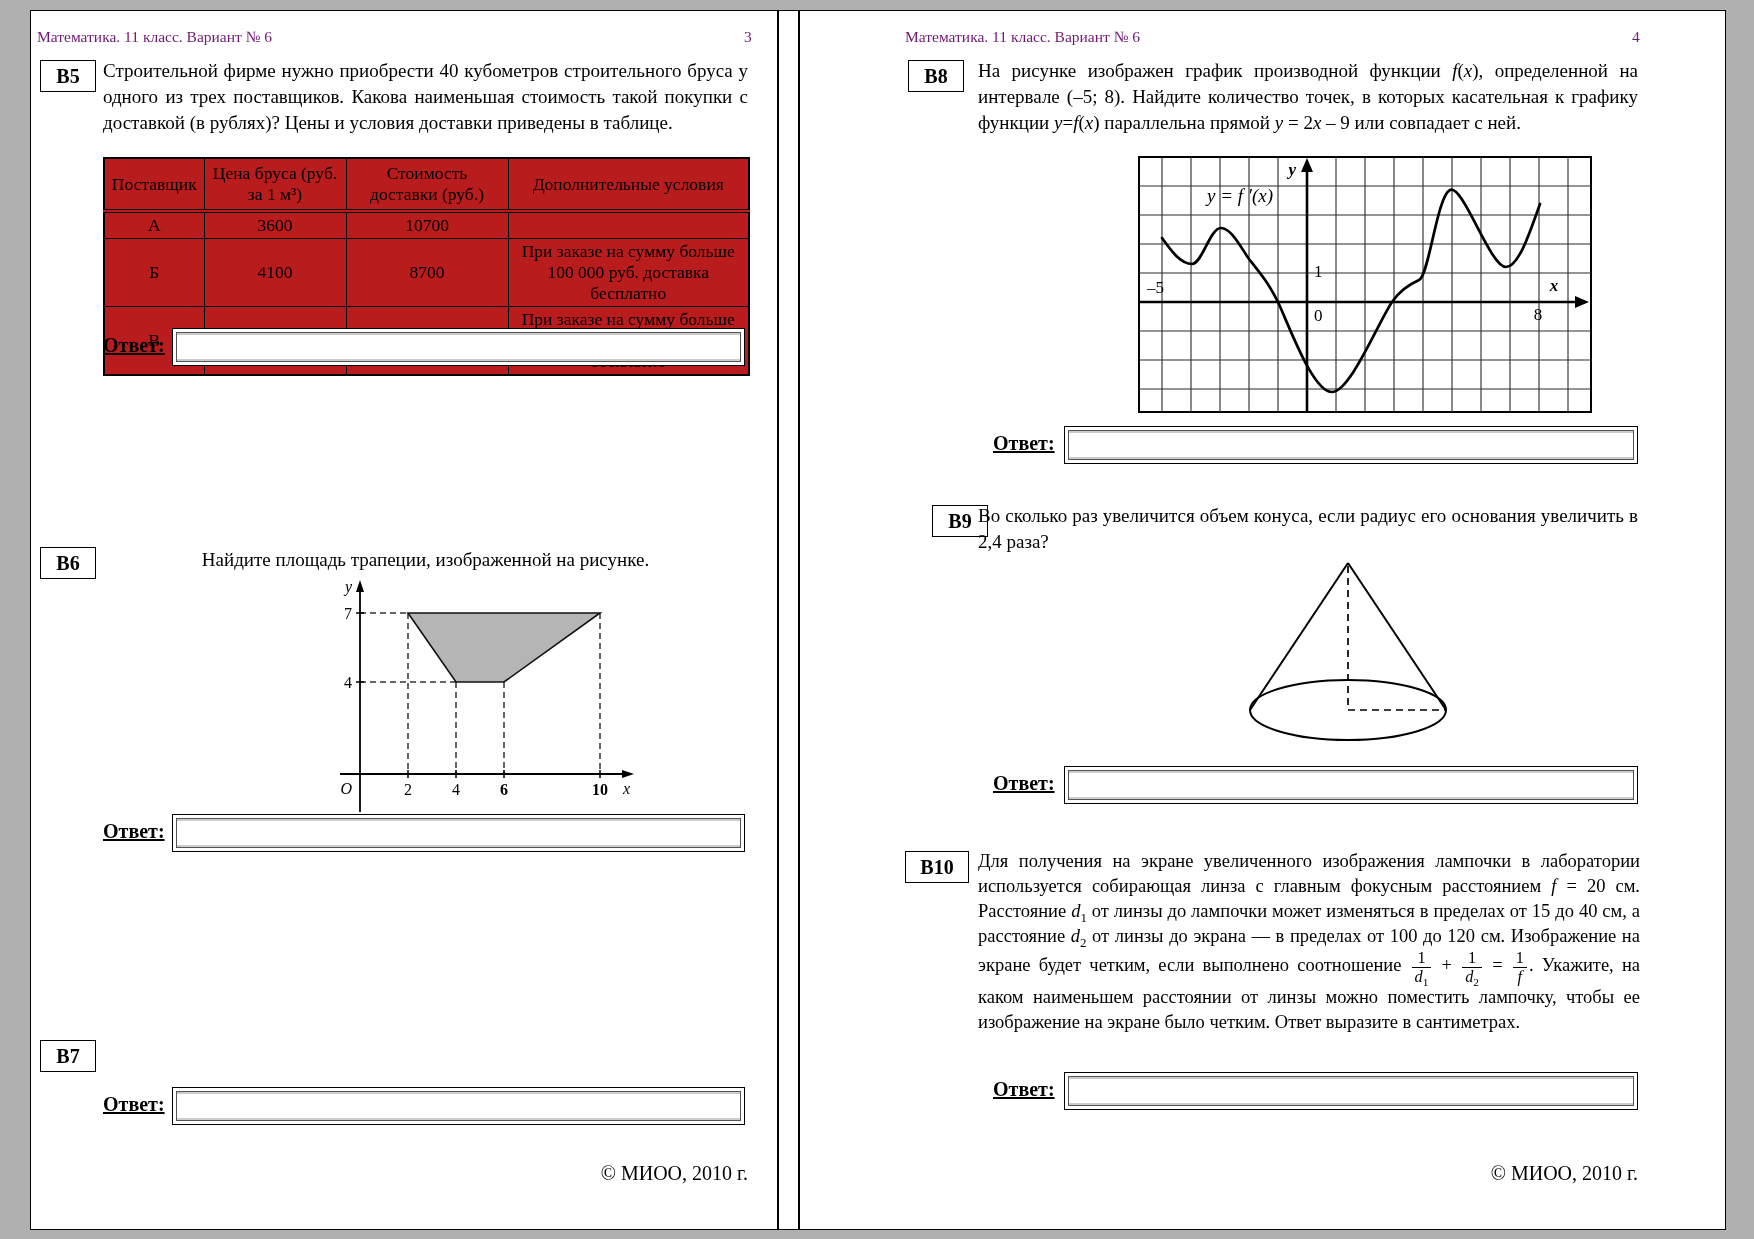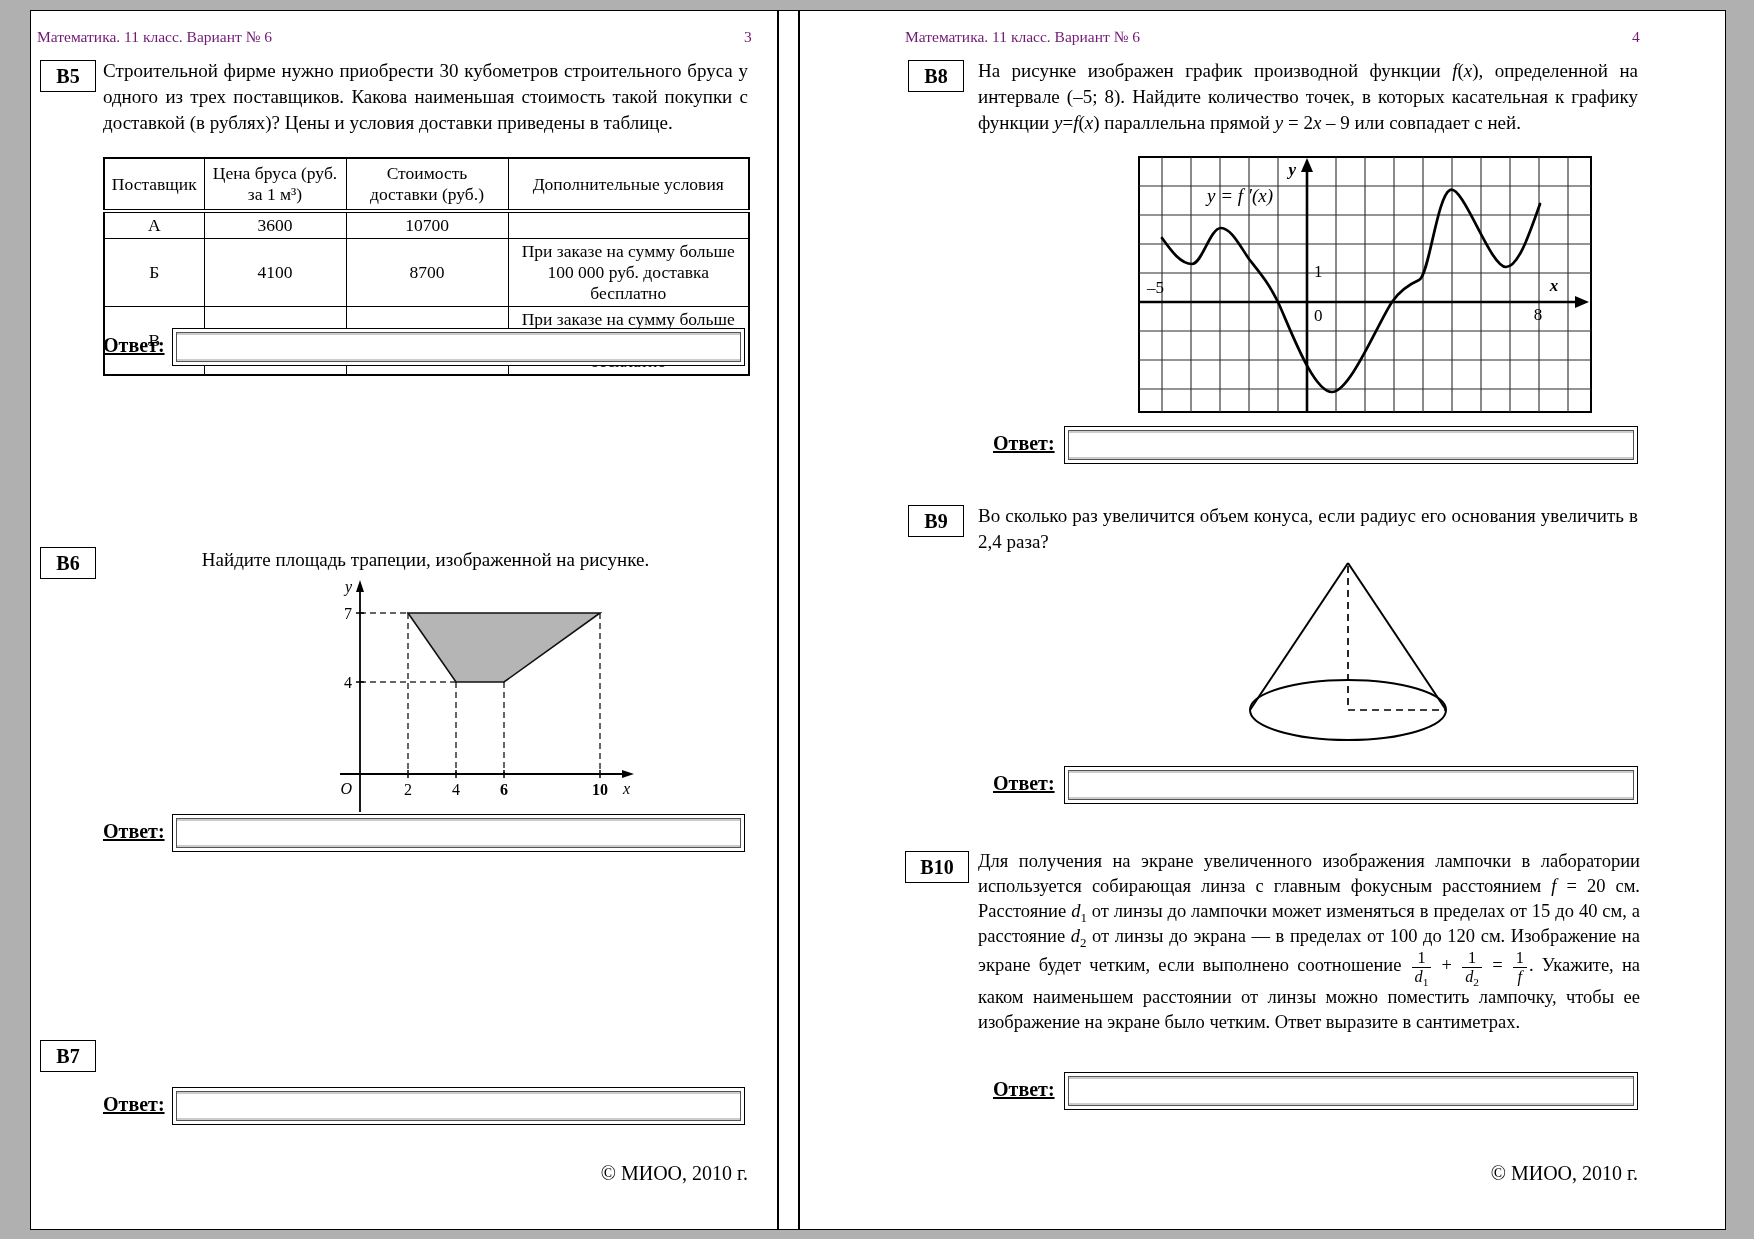--- a/index.html
+++ b/index.html
@@ -6,21 +6,21 @@
   body{background:#b0b0b0;font-family:"Liberation Serif","DejaVu Serif",serif;color:#000;}
   #canvas{position:relative;width:1754px;height:1239px;background:#b0b0b0;overflow:hidden;}
   #sheet{position:absolute;left:30px;top:10px;width:1696px;height:1220px;background:#fff;border:1.5px solid #000;box-sizing:border-box;}
   .vline{position:absolute;top:10px;height:1220px;width:1.5px;background:#000;}
   .hdr{position:absolute;font-size:15.5px;color:#701a75;}
   .plabel{position:absolute;height:30px;line-height:30px;border:1.7px solid #000;text-align:center;font-weight:bold;font-size:20px;background:#fff;box-sizing:content-box;}
   .ptext{position:absolute;text-align:justify;font-size:19px;line-height:26px;}
   .anslabel{position:absolute;font-weight:bold;font-size:20px;text-decoration:underline;}
   .ansbox{position:absolute;border:1.5px solid #000;background:#fff;padding:3px;box-sizing:border-box;}
   .ansbox .inner{border:1px solid #555;height:100%;box-sizing:border-box;background:#fff;box-shadow:inset 0 2px 0 #ccc, inset 0 -2px 0 #ccc;}
-  .btable{position:absolute;border-collapse:collapse;table-layout:fixed;font-size:17.5px;background:#ffffff;}
+  .btable{position:absolute;border-collapse:collapse;table-layout:fixed;font-size:17.5px;background:#b91c1c;}
   .btable th,.btable td{border:1.3px solid #000;text-align:center;vertical-align:middle;padding:2px 5px;line-height:21px;font-weight:normal;}
   .btable thead th{height:46px;border-bottom:4px double #000;}
   .btable{border:2px solid #000;}
   .footer{position:absolute;text-align:right;font-size:20px;}
   .fig{position:absolute;}
   .it{font-style:italic;}
   .ovl{text-decoration:overline;}
   .sup{vertical-align:super;font-size:0.72em;line-height:0;}
   .sub{vertical-align:sub;font-size:0.7em;line-height:0;}
   .frac{display:inline-block;text-align:center;vertical-align:middle;line-height:1.08;margin:0 2px;font-size:0.88em;}
@@ -33,21 +33,21 @@
 
 <div id="canvas">
   <div id="sheet"></div>
   <div class="vline" style="left:777px"></div>
   <div class="vline" style="left:798px"></div>
 
   <div class="hdr" style="left:37px;top:28px">Математика. 11 класс. Вариант № 6</div>
   <div class="hdr" style="left:744px;top:28px">3</div>
 
   <div class="plabel" style="left:40px;top:60px;width:54px">В5</div>
-  <div class="ptext" style="left:103px;top:58px;width:645px">Строительной фирме нужно приобрести 30 кубометров строительного бруса у одного из трех поставщиков. Какова наименьшая стоимость такой покупки с доставкой (в рублях)? Цены и условия доставки приведены в таблице.</div>
+  <div class="ptext" style="left:103px;top:58px;width:645px">Строительной фирме нужно приобрести 40 кубометров строительного бруса у одного из трех поставщиков. Какова наименьшая стоимость такой покупки с доставкой (в рублях)? Цены и условия доставки приведены в таблице.</div>
 
   <table class="btable" style="left:103px;top:157px;width:645px">
     <colgroup>
         <col style="width:100px">
         <col style="width:142px">
         <col style="width:162px">
         <col style="width:241px">
       </colgroup>
     <thead>
       <tr>
@@ -193,21 +193,21 @@
         <text x="416" y="135" text-anchor="middle" font-style="italic" font-weight="bold">x</text>
       </g>
     </svg>
   </div>
 
   <div class="anslabel" style="left:993px;top:432px">Ответ:</div>
   <div class="ansbox" style="left:1064px;top:426px;width:574px;height:38px">
       <div class="inner"></div>
     </div>
 
-  <div class="plabel" style="left:908px;top:505px;width:54px">В9</div>
+  <div class="plabel" style="left:932px;top:505px;width:54px">В9</div>
   <div class="ptext" style="left:978px;top:503px;width:660px">Во сколько раз увеличится объем конуса, если радиус его основания увеличить в 2,4 раза?</div>
 
   <div class="fig" style="left:1230px;top:556px">
     <svg width="240" height="196" viewBox="0 0 240 196">
       <ellipse cx="118" cy="154" rx="98" ry="30" fill="none" stroke="#000" stroke-width="2"></ellipse>
       <line x1="118" y1="7" x2="20" y2="154" stroke="#000" stroke-width="2"></line>
       <line x1="118" y1="7" x2="216" y2="154" stroke="#000" stroke-width="2"></line>
       <line x1="118" y1="10" x2="118" y2="154" stroke="#000" stroke-width="1.7" stroke-dasharray="7 5"></line>
       <line x1="118" y1="154" x2="216" y2="154" stroke="#000" stroke-width="1.7" stroke-dasharray="7 5"></line>
     </svg>

